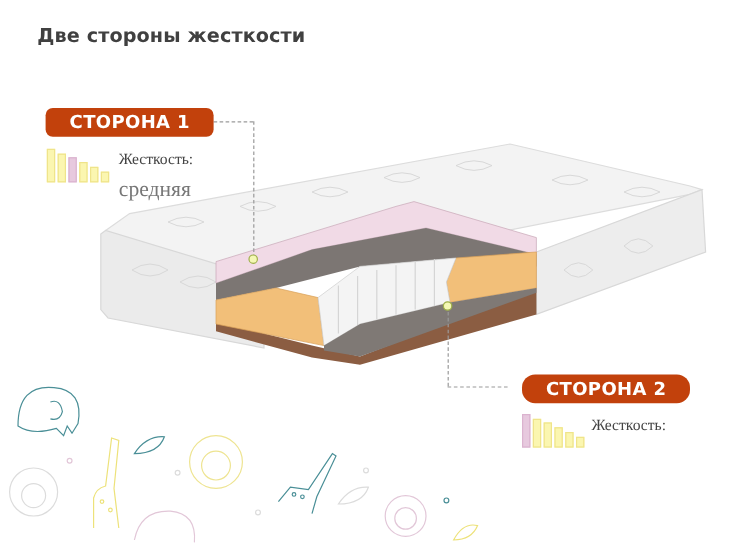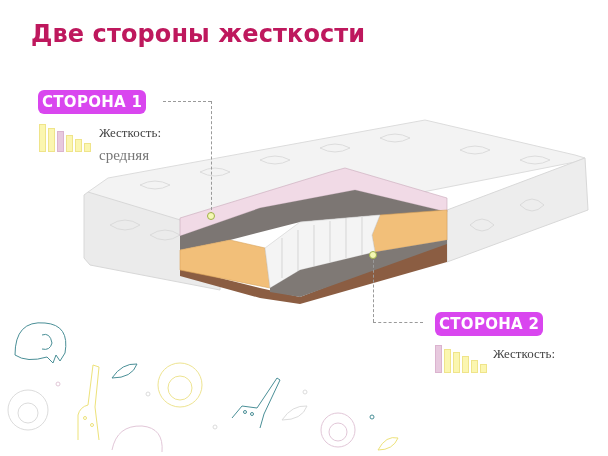--- a/index.html
+++ b/index.html
@@ -4,41 +4,41 @@
   <style>
     html, body { margin: 0; padding: 0; }
     body {
       width: 608px; height: 456px; overflow: hidden;
       background: #ffffff; position: relative;
       font-family: "DejaVu Sans", sans-serif;
     }
     .title {
       position: absolute; left: 31px; top: 20px;
       font-family: "DejaVu Sans", sans-serif;
-      font-weight: bold; font-size: 24px; color: #be185d;
+      font-weight: bold; font-size: 16px; color: #404040;
       letter-spacing: 0.1px;
     }
     .badge {
-      position: absolute; height: 24px; padding: 0 4px;
-      background: #d946ef; color: #fff; border-radius: 6px;
+      position: absolute; height: 24px; padding: 0 20px;
+      background: #c2410c; color: #fff; border-radius: 6px;
       font-family: "DejaVu Sans", sans-serif; font-weight: bold;
       font-size: 15px; line-height: 24px; letter-spacing: 0.3px; text-align: center;
     }
     .badge.s1 { left: 38px; top: 90px; }
-    .badge.s2 { left: 435px; top: 312px; }
+    .badge.s2 { left: 435px; top: 312px; border-radius: 11px; }
     .bars { position: absolute; display: flex; align-items: flex-end; gap: 2px; }
     .bars .bar { width: 7px; border: 1px solid #efe48a; background: #fbf6b0; box-sizing: border-box; }
     .bars .bar.pink { background: #e7c9de; border-color: #dbb3cf; }
     .bars.s1 { left: 39px; top: 124px; }
     .bars.s2 { left: 435px; top: 345px; }
     .label {
       position: absolute; font-family: Liberation Serif, serif;
       font-size: 13px; color: #444;
     }
-    .label .sub { display: block; color: #777; font-size: 15px; margin-top: 6px; }
+    .label .sub { display: block; color: #777; font-size: 18px; margin-top: 6px; }
     .label.s1 { left: 99px; top: 125px; }
     .label.s2 { left: 493px; top: 346px; }
     .dash { position: absolute; border-color: #9a9a9a; border-style: dashed; border-width: 0; }
     .d1h { left: 163px; top: 101px; width: 48px; border-top-width: 1px; }
     .d1v { left: 211px; top: 101px; height: 114px; border-left-width: 1px; }
     .d2v { left: 373px; top: 255px; height: 67px; border-left-width: 1px; }
     .d2h { left: 373px; top: 322px; width: 50px; border-top-width: 1px; }
     .dot { position: absolute; width: 8px; height: 8px; border-radius: 50%;
       background: #f4f8b4; border: 1px solid #9fb04a; box-sizing: border-box; }
     .dot.a { left: 207px; top: 212px; }

